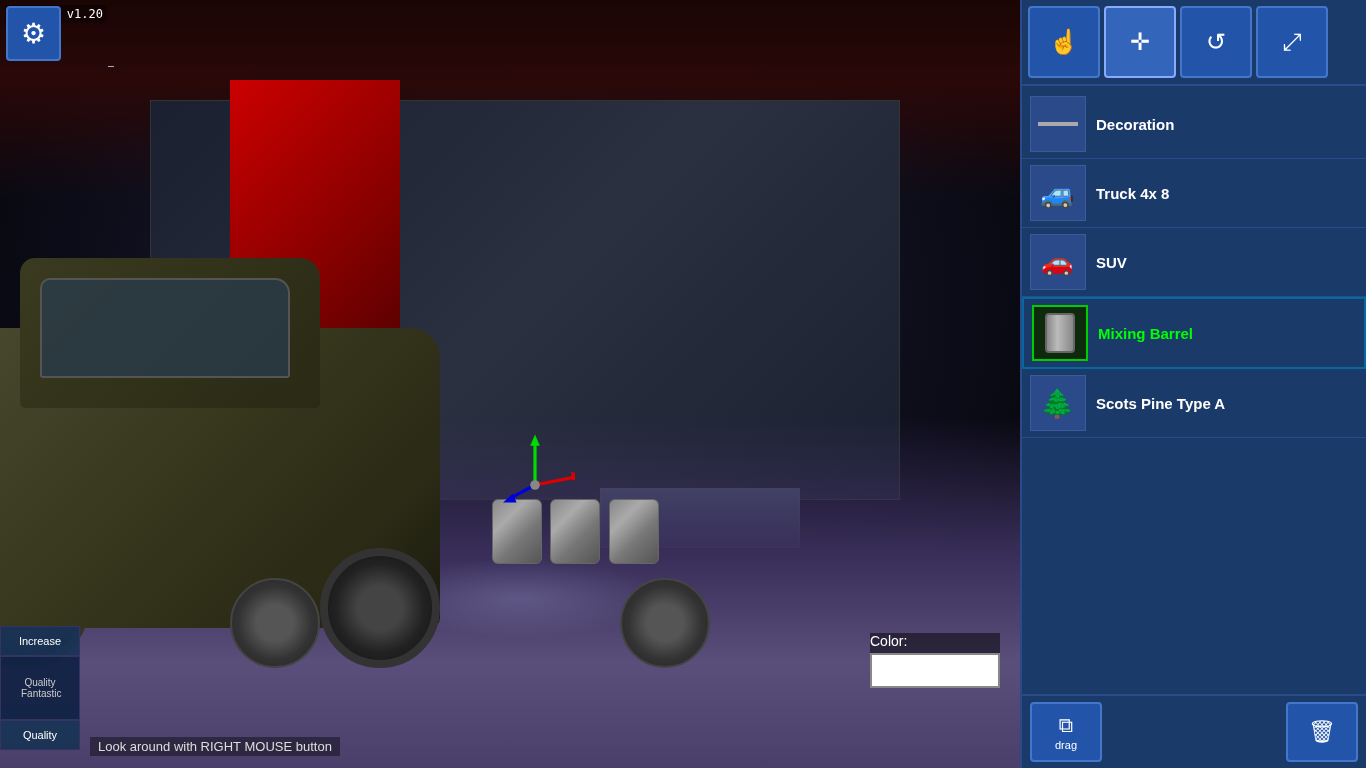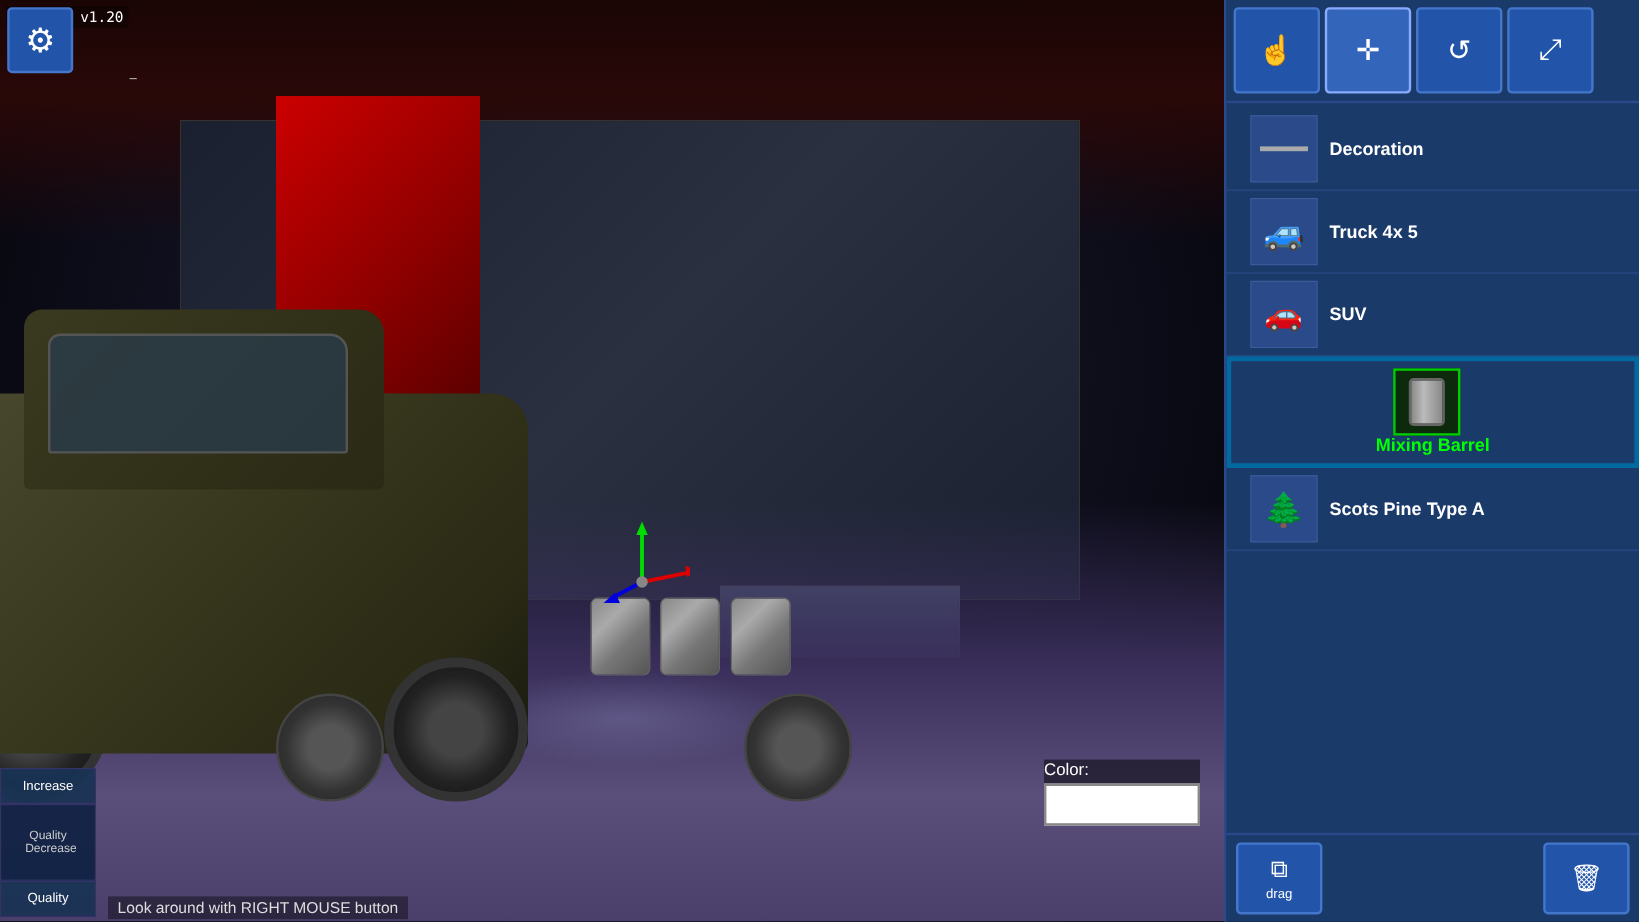--- a/index.html
+++ b/index.html
@@ -164,21 +164,21 @@
       width: 90px;
       height: 90px;
       border-radius: 50%;
       background: radial-gradient(circle, #555 30%, #333 60%, #222 100%);
       border: 2px solid #444;
     }
 
     
     .hud-bottom-left {
       position: absolute;
-      bottom: 4px;
+      bottom: 18px;
       left: 0;
       width: 80px;
       background: rgba(0,0,0,0.7);
       display: flex;
       flex-direction: column;
       align-items: center;
     }
     .hud-btn {
       width: 100%;
       padding: 8px 4px;
@@ -207,21 +207,21 @@
       color: #fff;
       font-size: 12px;
       font-family: monospace;
       background: rgba(0,0,0,0.3);
       padding: 2px 4px;
     }
 
     
     .bottom-hint {
       position: absolute;
-      bottom: 2px;
+      bottom: 12px;
       left: 90px;
       color: #ddd;
       font-size: 13px;
       background: rgba(0,0,0,0.4);
       padding: 2px 8px;
     }
 
     
     .color-panel {
       position: absolute;
@@ -311,26 +311,26 @@
       scrollbar-width: thin;
       scrollbar-color: #4477cc #1a3a6a;
     }
     .items-list::-webkit-scrollbar { width: 12px; }
     .items-list::-webkit-scrollbar-track { background: #1a3a6a; }
     .items-list::-webkit-scrollbar-thumb { background: #4477cc; border-radius: 2px; }
 
     .list-item {
       display: flex;
       align-items: center;
-      padding: 6px 20px;
+      padding: 6px 8px;
       cursor: pointer;
       border-bottom: 1px solid #2a4a8a;
       min-height: 56px;
     }
-    .list-item.selected { background: transparent; border: 4px solid #0369a1; flex-direction: column; }
+    .list-item.selected { background: transparent; border: 2px solid #0369a1; }
 
     .list-item-icon {
       width: 56px;
       height: 56px;
       background: #2a4a8a;
       border: 1px solid #3a5a9a;
       margin-right: 10px;
       flex-shrink: 0;
       display: flex;
       align-items: center;
@@ -539,21 +539,21 @@
     <div class="color-label">Color:</div>
     <div class="color-box"></div>
   </div>
 
   <div class="bottom-hint">Look around with RIGHT MOUSE button</div>
 
   <div class="hud-bottom-left">
     <div class="hud-btn">Increase</div>
     <div class="hud-quality">
       <div>Quality</div>
-      <div>Decrease</div>
+      <div>Fantastic</div>
     </div>
     <div class="hud-btn">Quality</div>
   </div>
 </div>
 
 <div id="right-panel">
 
   <div class="toolbar">
     <div class="toolbar-btn">
       <span>☝</span>
@@ -576,21 +576,21 @@
         <div class="icon-line"></div>
       </div>
       <span class="list-item-label">Decoration</span>
     </div>
 
 
     <div class="list-item">
       <div class="list-item-icon">
         <span class="icon-truck">🚙</span>
       </div>
-      <span class="list-item-label">Truck 4x 5</span>
+      <span class="list-item-label">Truck 4x 8</span>
     </div>
 
     <div class="list-item">
       <div class="list-item-icon">
         <span class="icon-suv">🚗</span>
       </div>
       <span class="list-item-label">SUV</span>
     </div>
 
     <div class="list-item selected">

